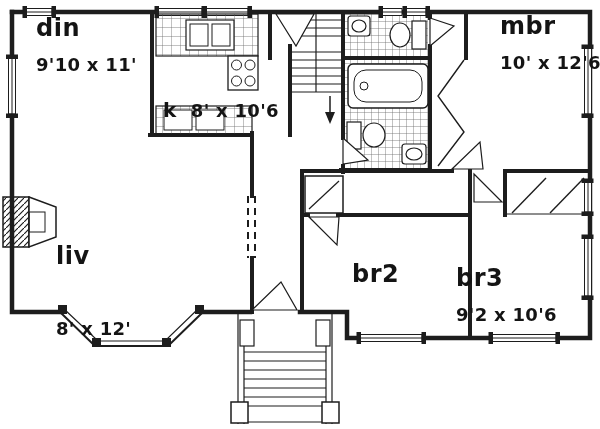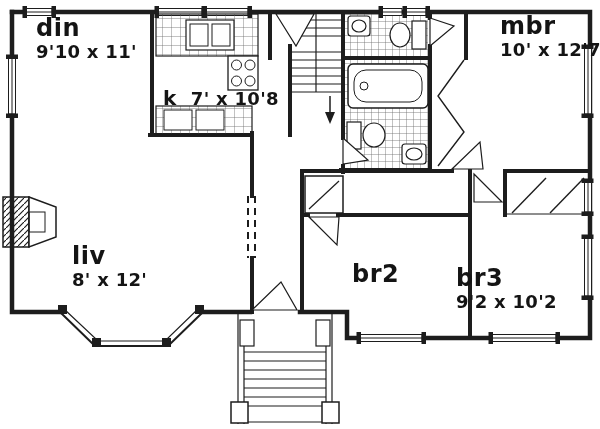--- a/index.html
+++ b/index.html
@@ -18,21 +18,21 @@
     color: #141414;
     font-weight: bold;
     line-height: 1.08;
     white-space: nowrap;
     display: flex;
     flex-direction: column;
   }
   .room-label.inline { flex-direction: row; align-items: baseline; }
   .room-name { font-size: 24px; letter-spacing: 0.5px; }
   .room-name.small { font-size: 20px; }
-  .room-dims { font-size: 18px; letter-spacing: 0.3px; }
+  .room-dims { font-size: 18px; letter-spacing: 0.3px; margin-top: 13px; }
   .inline .room-dims { margin-left: 14px; }
 </style>
 </head>
 <body>
 
 <div class="plan">
 
   <svg width="600" height="429" viewBox="0 0 600 429">
     <defs>
       <pattern id="tile" width="9" height="9" patternUnits="userSpaceOnUse">
@@ -254,35 +254,35 @@
     </g>
   </svg>
 
   <div class="room-label" style="left:36px; top:16px;">
     <span class="room-name">din</span>
     <span class="room-dims">9'10 x 11'</span>
   </div>
 
   <div class="room-label inline" style="left:163px; top:88px;">
     <span class="room-name small">k</span>
-    <span class="room-dims">7' x 10'8</span>
+    <span class="room-dims">8' x 10'6</span>
   </div>
 
   <div class="room-label" style="left:500px; top:14px;">
     <span class="room-name">mbr</span>
-    <span class="room-dims">10' x 12'7</span>
-  </div>
-
-  <div class="room-label" style="left:72px; top:244px;">
+    <span class="room-dims">10' x 12'6</span>
+  </div>
+
+  <div class="room-label" style="left:56px; top:244px;gap:36px;">
     <span class="room-name">liv</span>
     <span class="room-dims">8' x 12'</span>
   </div>
 
   <div class="room-label" style="left:352px; top:262px;justify-content:flex-end;">
     <span class="room-name">br2</span>
   </div>
 
   <div class="room-label" style="left:456px; top:266px;">
     <span class="room-name">br3</span>
-    <span class="room-dims">9'2 x 10'2</span>
+    <span class="room-dims">9'2 x 10'6</span>
   </div>
 
 </div>
 
 </body></html>

